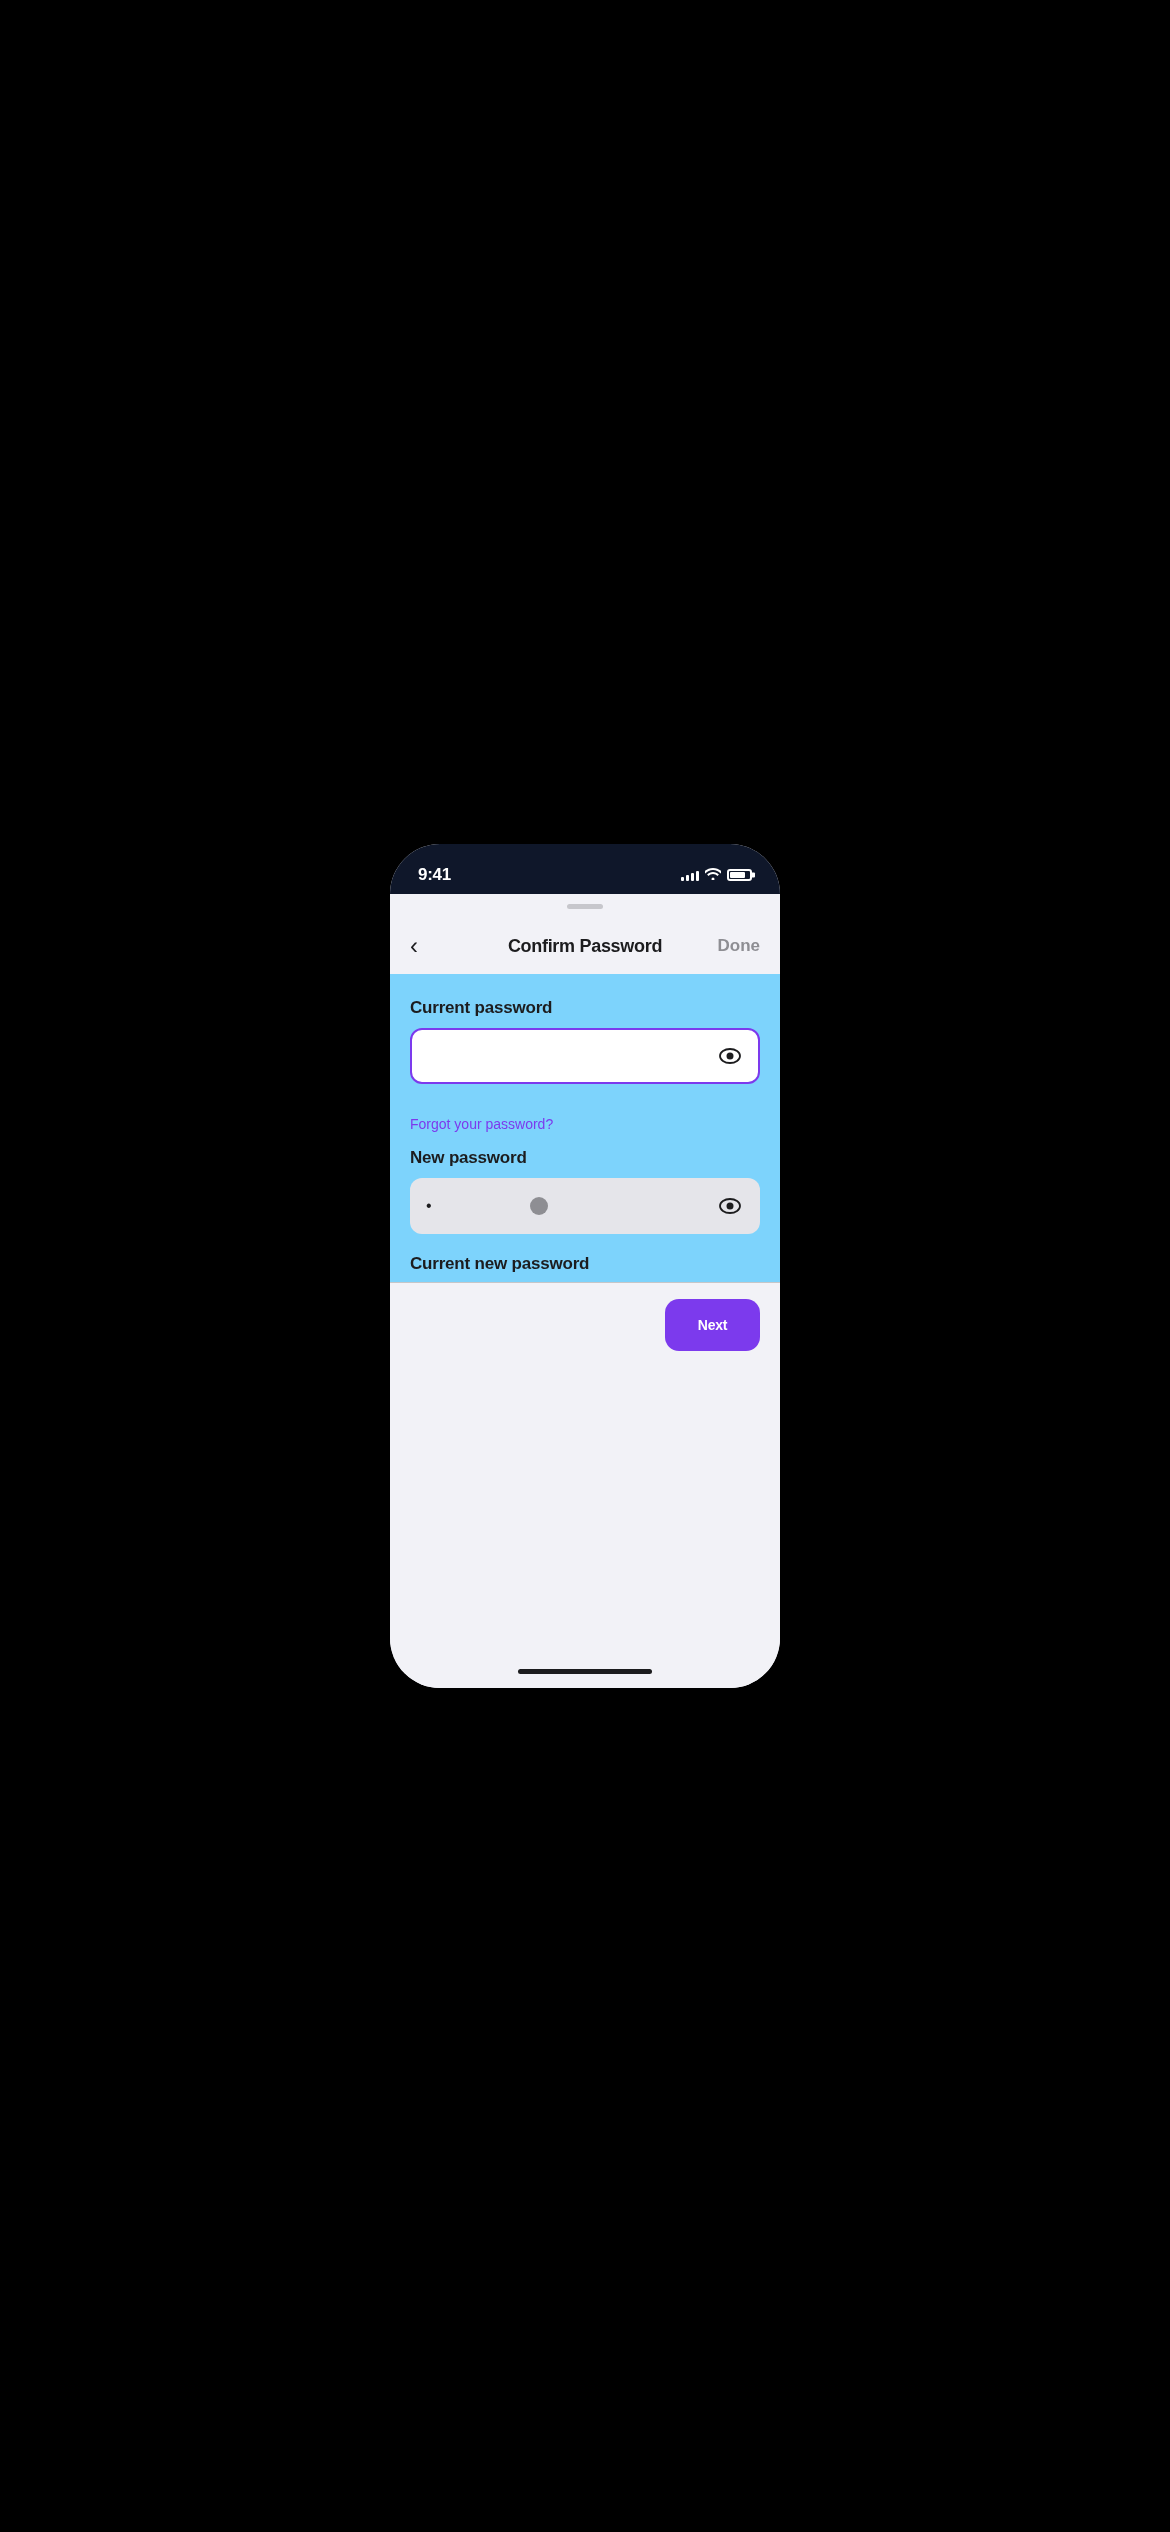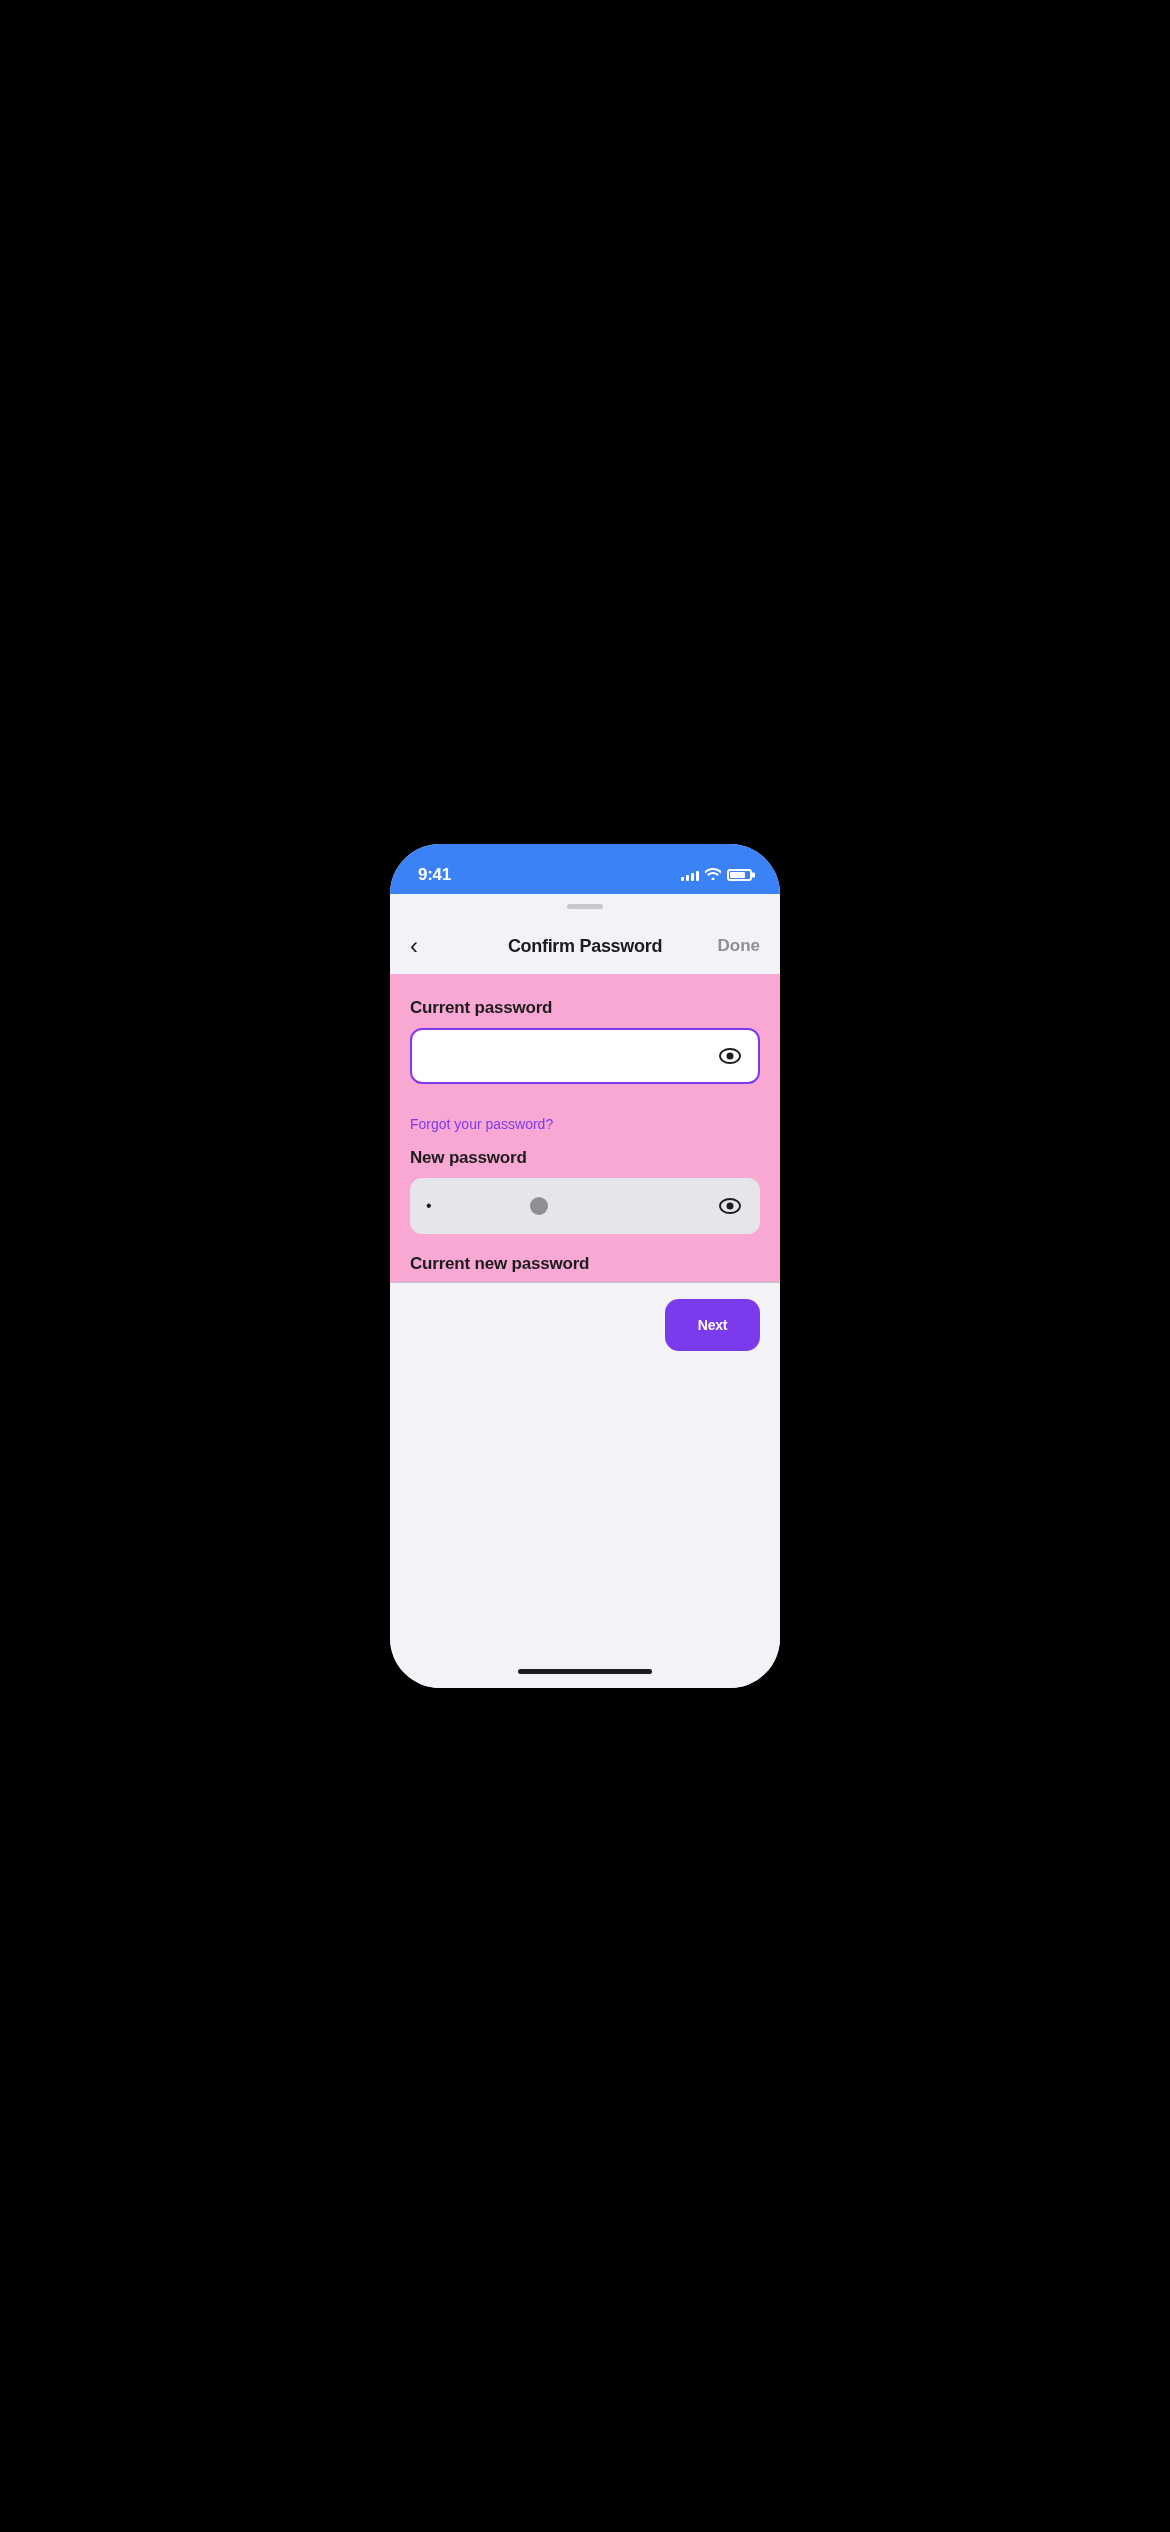--- a/index.html
+++ b/index.html
@@ -25,21 +25,21 @@
       border-radius: 50px;
       overflow: hidden;
       position: relative;
       display: flex;
       flex-direction: column;
       box-shadow: 0 0 60px rgba(0,0,0,0.5);
     }
 
     
     .status-bar {
-      background: #3b82f6;
+      background: #0f172a;
       height: 50px;
       display: flex;
       align-items: center;
       justify-content: space-between;
       padding: 12px 28px 0 28px;
       flex-shrink: 0;
     }
 
     .status-time {
       color: #fff;
@@ -154,21 +154,21 @@
       cursor: pointer;
       width: 44px;
       text-align: right;
     }
 
     
     .main-content {
       flex: 1;
       overflow-y: auto;
       padding: 24px 20px 0 20px;
-      background: #f9a8d4;
+      background: #7dd3fc;
     }
 
     
     .form-section {
       margin-bottom: 20px;
     }
 
     .field-label {
       font-size: 17px;
       font-weight: 700;

